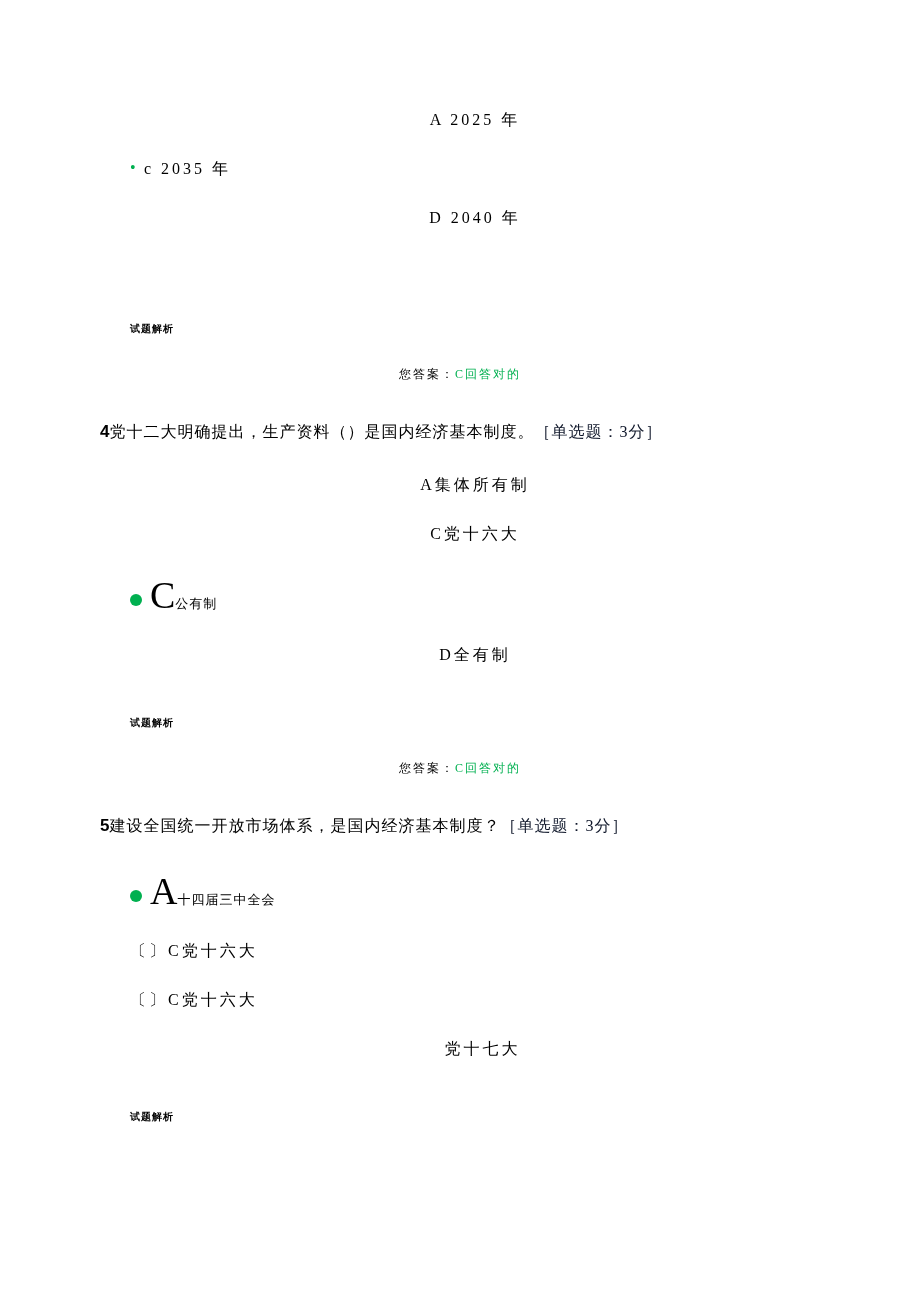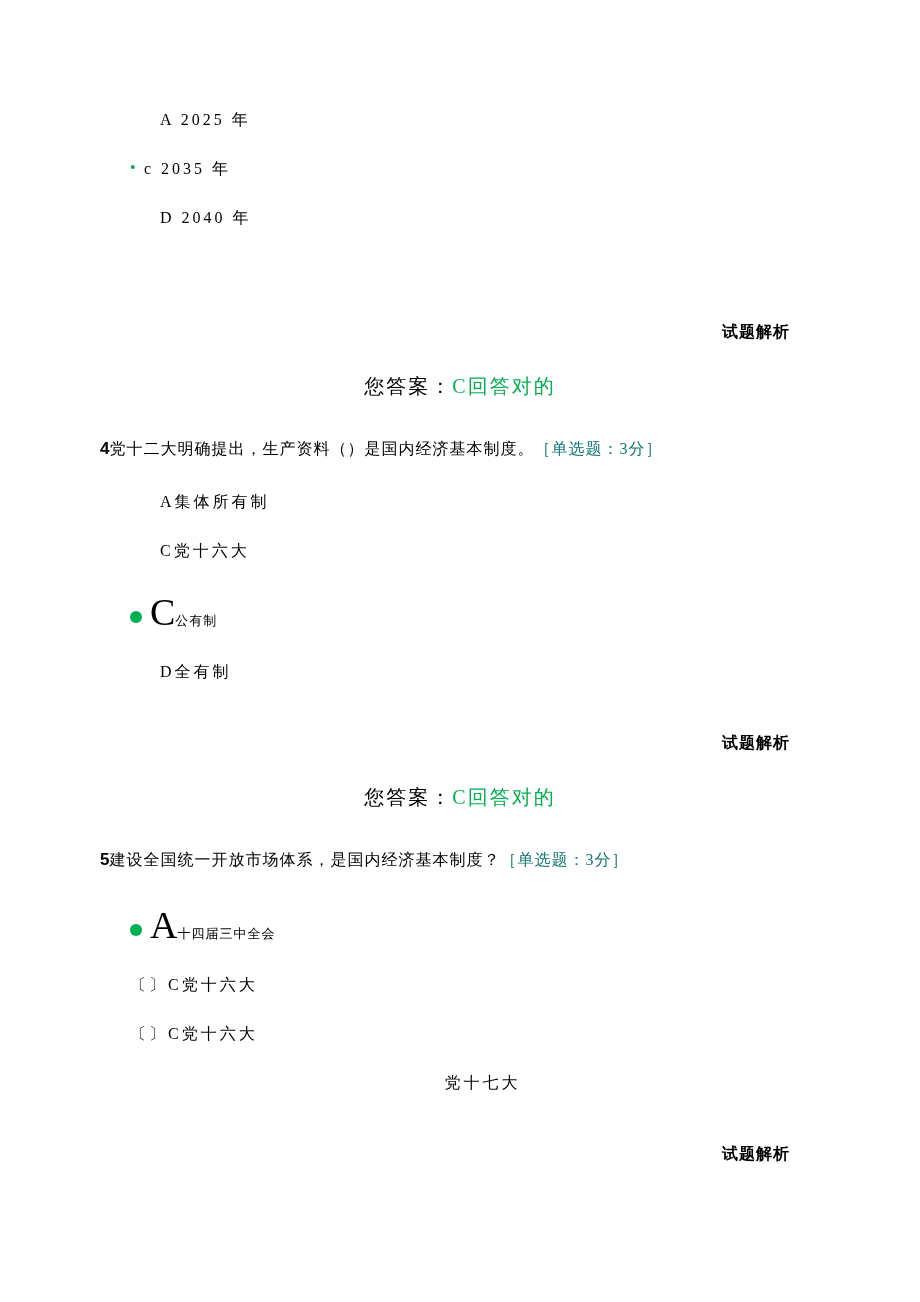--- a/index.html
+++ b/index.html
@@ -19,20 +19,21 @@
       padding: 110px 130px 0 130px;
     }
     .option {
       margin-bottom: 28px;
       font-size: 16px;
       letter-spacing: 3px;
       position: relative;
     }
     .option-indent {
       padding-left: 30px;
+      text-align: center;
     }
     .option-c-small {
       padding-left: 0;
       position: relative;
     }
     .option-c-small::before {
       content: "•";
       color: #00b050;
       font-size: 16px;
       position: absolute;
@@ -63,29 +64,29 @@
       font-size: 38px;
       font-family: "Times New Roman", serif;
       font-weight: normal;
       letter-spacing: 0;
     }
     .option-big-letter .option-text {
       font-size: 13px;
       letter-spacing: 1px;
     }
     .section-label {
-      text-align: right;
-      font-size: 16px;
+      text-align: left;
+      font-size: 10px;
       font-weight: bold;
       margin: 50px 0 30px 0;
       letter-spacing: 1px;
     }
     .answer-line {
       text-align: center;
-      font-size: 20px;
+      font-size: 12px;
       margin-bottom: 35px;
     }
     .answer-label {
       color: #000000;
       letter-spacing: 2px;
     }
     .answer-value {
       color: #00b050;
       letter-spacing: 2px;
     }
@@ -97,21 +98,21 @@
     }
     .question-num {
       font-weight: bold;
       font-family: Arial, sans-serif;
       font-size: 17px;
     }
     .question-main {
       letter-spacing: 1px;
     }
     .question-bracket {
-      color: #0f766e;
+      color: #0f172a;
       letter-spacing: 1px;
     }
     .paren-option {
       padding-left: 0;
       letter-spacing: 3px;
     }
     .last-option {
       padding-left: 45px;
       letter-spacing: 3px;
       text-align: center;

